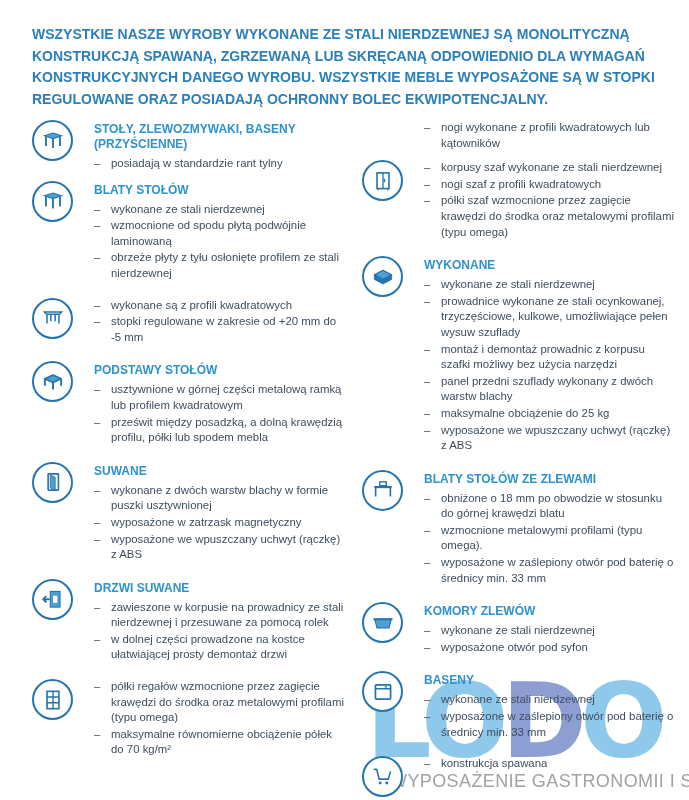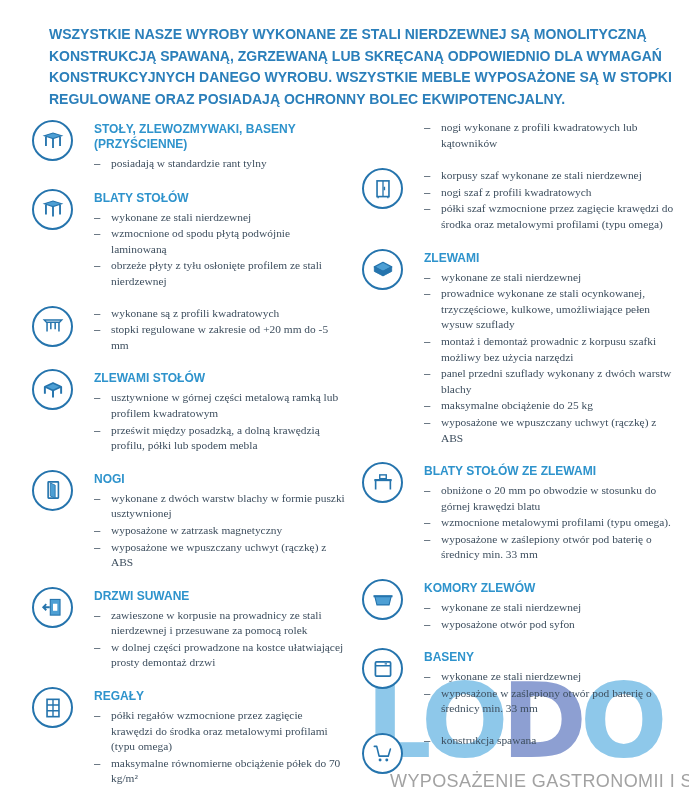--- a/index.html
+++ b/index.html
@@ -1,37 +1,37 @@
 <!DOCTYPE html>
 <html><head>
 <meta charset="utf-8">
 <style>
   html,body{margin:0;padding:0;background:#ffffff;}
   .page{position:relative;width:689px;height:800px;background:#ffffff;overflow:hidden;
         font-family:"Liberation Sans",sans-serif;}
-  .intro{position:absolute;left:49px;top:10px;width:630px;z-index:2;
+  .intro{position:absolute;left:32px;top:10px;width:630px;z-index:2;
          font-weight:bold;font-size:14px;line-height:21.5px;color:#2b7fba;}
   .col{position:absolute;top:120px;z-index:2;}
   .col-left{left:32px;width:324px;}
   .col-right{left:362px;width:327px;}
   .section{display:flex;gap:21px;margin-bottom:15px;}
-  .col .section:first-child{margin-bottom:16px;}
+  .col .section:first-child{margin-bottom:8px;}
   .icon-wrap{width:41px;height:41px;flex:none;box-sizing:border-box;background:#fff;
              border:2.4px solid #2574ad;border-radius:50%;
              display:flex;align-items:center;justify-content:center;}
   .icon-wrap.hidden{visibility:hidden;height:1px;border:none;}
   .icon-wrap svg{width:26px;height:26px;display:block;}
   .sec-body{width:252px;}
   .sec-title{font-size:12px;line-height:15px;font-weight:bold;color:#2e93cc;
              margin:2px 0 4px 0;}
   .bullets{list-style:none;margin:0;padding:0;font-size:11.4px;line-height:15.6px;
            color:#3d4e5e;}
   .bullets li{display:flex;margin-bottom:1px;}
   .dash{width:17px;flex:none;}
-  .btxt{flex:1;font-family:Liberation Serif, serif;}
+  .btxt{flex:1;}
   .logo{position:absolute;left:366px;top:674px;z-index:1;width:323px;}
   .logo-word{font-family:"DejaVu Sans",sans-serif;font-weight:bold;font-size:103px;
              line-height:94px;letter-spacing:-7px;white-space:nowrap;}
   .logo-word .light{color:#8ec8ea;}
   .logo-word .dark{color:#8d9fd2;}
   .logo-tagline{font-size:18px;color:#a2a2a2;letter-spacing:0.4px;margin:3px 0 0 24px;
                 white-space:nowrap;}
 </style>
 </head>
 <body>
@@ -103,42 +103,42 @@
         </div>
       </div>
       <div class="section">
         <div class="icon-wrap">
           <svg viewBox="0 0 24 24">
             <path d="M4.5 9 L12 5.5 L19.5 9 L12 12.5 Z" fill="#4d9fd4" stroke="#2574ad" stroke-width="1.6" stroke-linejoin="round"></path>
             <path d="M4.5 9 V15.5 M19.5 9 V15.5 M12 12.5 V19" stroke="#2574ad" stroke-width="1.8" fill="none"></path>
           </svg>
         </div>
         <div class="sec-body">
-          <h3 class="sec-title">ZLEWAMI STOŁÓW</h3>
+          <h3 class="sec-title">PODSTAWY STOŁÓW</h3>
           <ul class="bullets">
             <li>
               <span class="dash">–</span>
               <span class="btxt">usztywnione w górnej części metalową ramką lub profilem kwadratowym</span>
             </li>
             <li>
               <span class="dash">–</span>
               <span class="btxt">prześwit między posadzką, a dolną krawędzią profilu, półki lub spodem mebla</span>
             </li>
           </ul>
         </div>
       </div>
       <div class="section">
         <div class="icon-wrap">
           <svg viewBox="0 0 24 24">
             <rect x="7.5" y="4.5" width="9.5" height="15" rx="0.5" fill="none" stroke="#2574ad" stroke-width="1.5"></rect>
             <path d="M9.5 5.5 L14 7.5 V19.5 L9.5 17.5 Z" fill="#4d9fd4" stroke="#2574ad" stroke-width="0.8"></path>
           </svg>
         </div>
         <div class="sec-body">
-          <h3 class="sec-title">NOGI</h3>
+          <h3 class="sec-title">SUWANE</h3>
           <ul class="bullets">
             <li>
               <span class="dash">–</span>
               <span class="btxt">wykonane z dwóch warstw blachy w formie puszki usztywnionej</span>
             </li>
             <li>
               <span class="dash">–</span>
               <span class="btxt">wyposażone w zatrzask magnetyczny</span>
             </li>
             <li>
@@ -171,21 +171,20 @@
         </div>
       </div>
       <div class="section">
         <div class="icon-wrap">
           <svg viewBox="0 0 24 24">
             <rect x="6.5" y="4" width="11" height="16" fill="none" stroke="#2574ad" stroke-width="1.5"></rect>
             <path d="M6.5 9.3 H17.5 M6.5 14.6 H17.5 M12 4 V20" stroke="#2574ad" stroke-width="1.3" fill="none"></path>
           </svg>
         </div>
         <div class="sec-body">
-          <h3 class="sec-title">REGAŁY</h3>
           <ul class="bullets">
             <li>
               <span class="dash">–</span>
               <span class="btxt">półki regałów wzmocnione przez zagięcie krawędzi do środka oraz metalowymi profilami (typu omega)</span>
             </li>
             <li>
               <span class="dash">–</span>
               <span class="btxt">maksymalne równomierne obciążenie półek do 70 kg/m²</span>
             </li>
           </ul>
@@ -229,21 +228,21 @@
         </div>
       </div>
       <div class="section">
         <div class="icon-wrap">
           <svg viewBox="0 0 24 24">
             <path d="M4 10 L12 5.8 L20 10 L12 14.2 Z" fill="#4d9fd4" stroke="#2574ad" stroke-width="1.2" stroke-linejoin="round"></path>
             <path d="M4 10 V14.2 L12 18.4 V14.2 Z M20 10 V14.2 L12 18.4 V14.2 Z" fill="#2574ad" stroke="#2574ad" stroke-width="0.8" stroke-linejoin="round"></path>
           </svg>
         </div>
         <div class="sec-body">
-          <h3 class="sec-title">ZLEWAMI</h3>
+          <h3 class="sec-title">WYKONANE</h3>
           <ul class="bullets">
             <li>
               <span class="dash">–</span>
               <span class="btxt">wykonane ze stali nierdzewnej</span>
             </li>
             <li>
               <span class="dash">–</span>
               <span class="btxt">prowadnice wykonane ze stali ocynkowanej, trzyczęściowe, kulkowe, umożliwiające pełen wysuw szuflady</span>
             </li>
             <li>
@@ -271,21 +270,21 @@
             <rect x="9" y="4.5" width="6" height="3.5" fill="none" stroke="#2574ad" stroke-width="1.3"></rect>
             <path d="M4 9.3 H20" stroke="#2574ad" stroke-width="2" fill="none"></path>
             <path d="M5.2 9.3 V18 M18.8 9.3 V18" stroke="#2574ad" stroke-width="1.5" fill="none"></path>
           </svg>
         </div>
         <div class="sec-body">
           <h3 class="sec-title">BLATY STOŁÓW ZE ZLEWAMI</h3>
           <ul class="bullets">
             <li>
               <span class="dash">–</span>
-              <span class="btxt">obniżone o 20 mm po obwodzie w stosunku do górnej krawędzi blatu</span>
+              <span class="btxt">obniżone o 18 mm po obwodzie w stosunku do górnej krawędzi blatu</span>
             </li>
             <li>
               <span class="dash">–</span>
               <span class="btxt">wzmocnione metalowymi profilami (typu omega).</span>
             </li>
             <li>
               <span class="dash">–</span>
               <span class="btxt">wyposażone w zaślepiony otwór pod baterię o średnicy min. 33 mm</span>
             </li>
           </ul>

